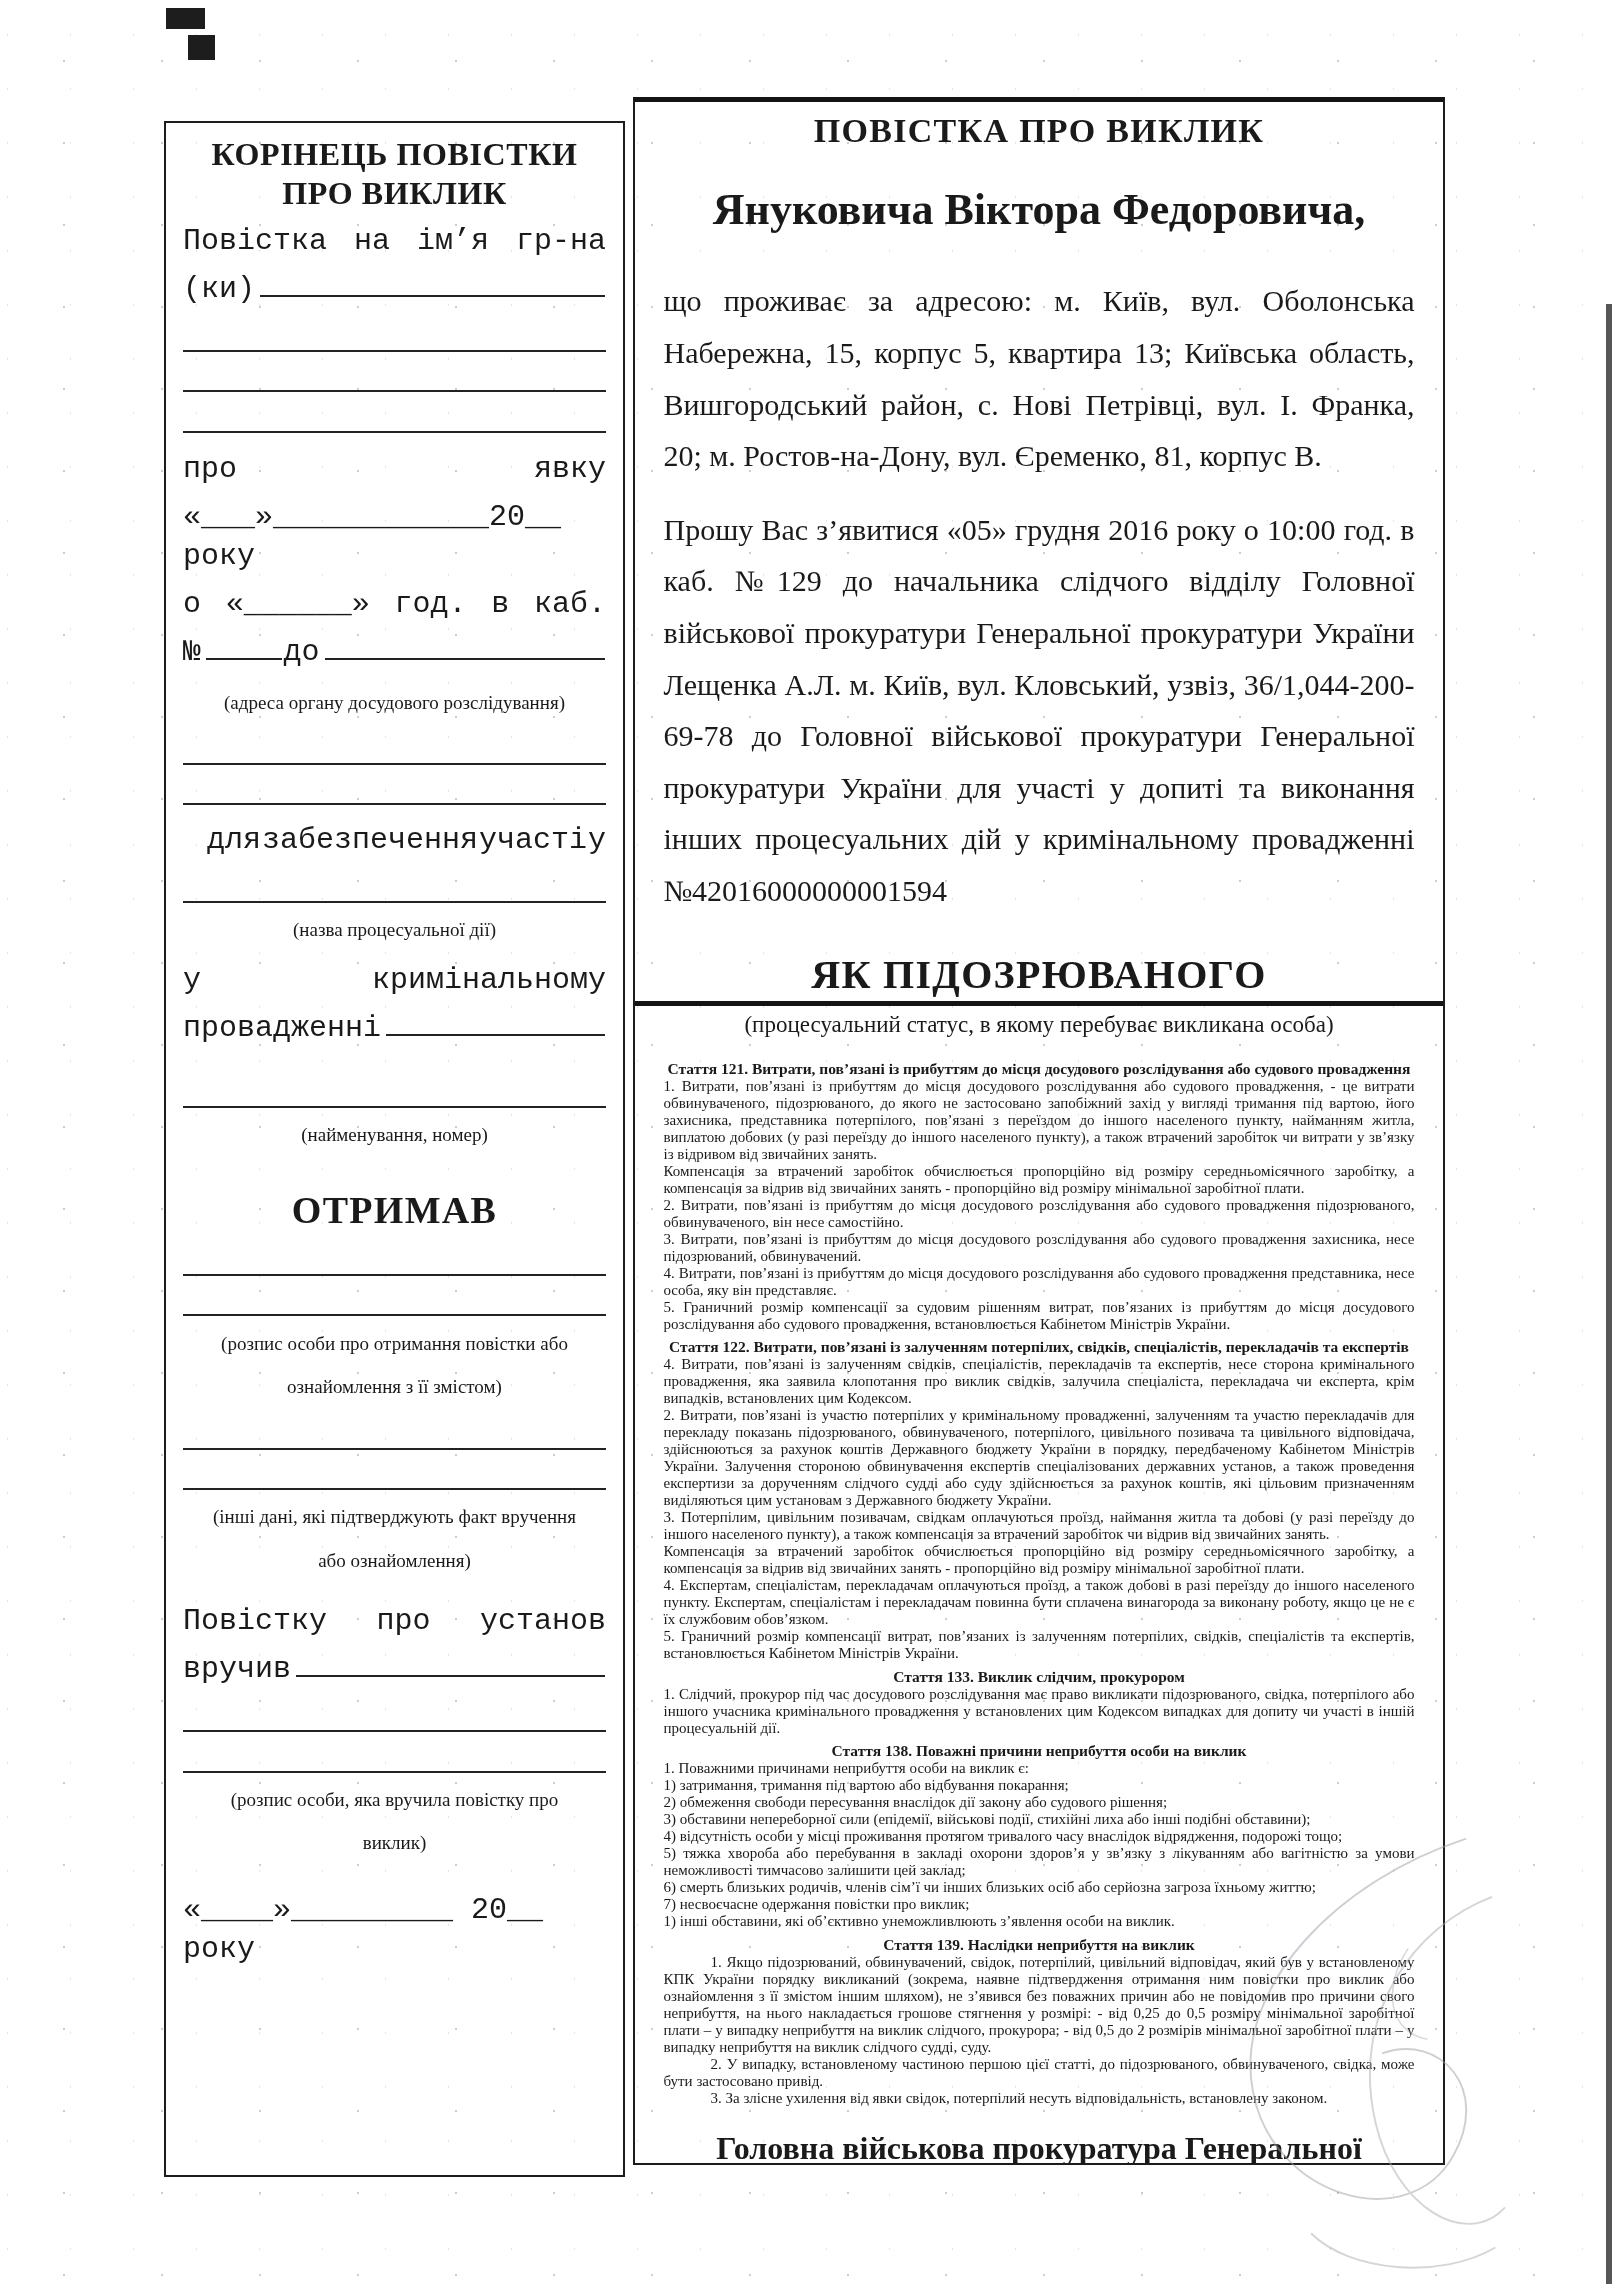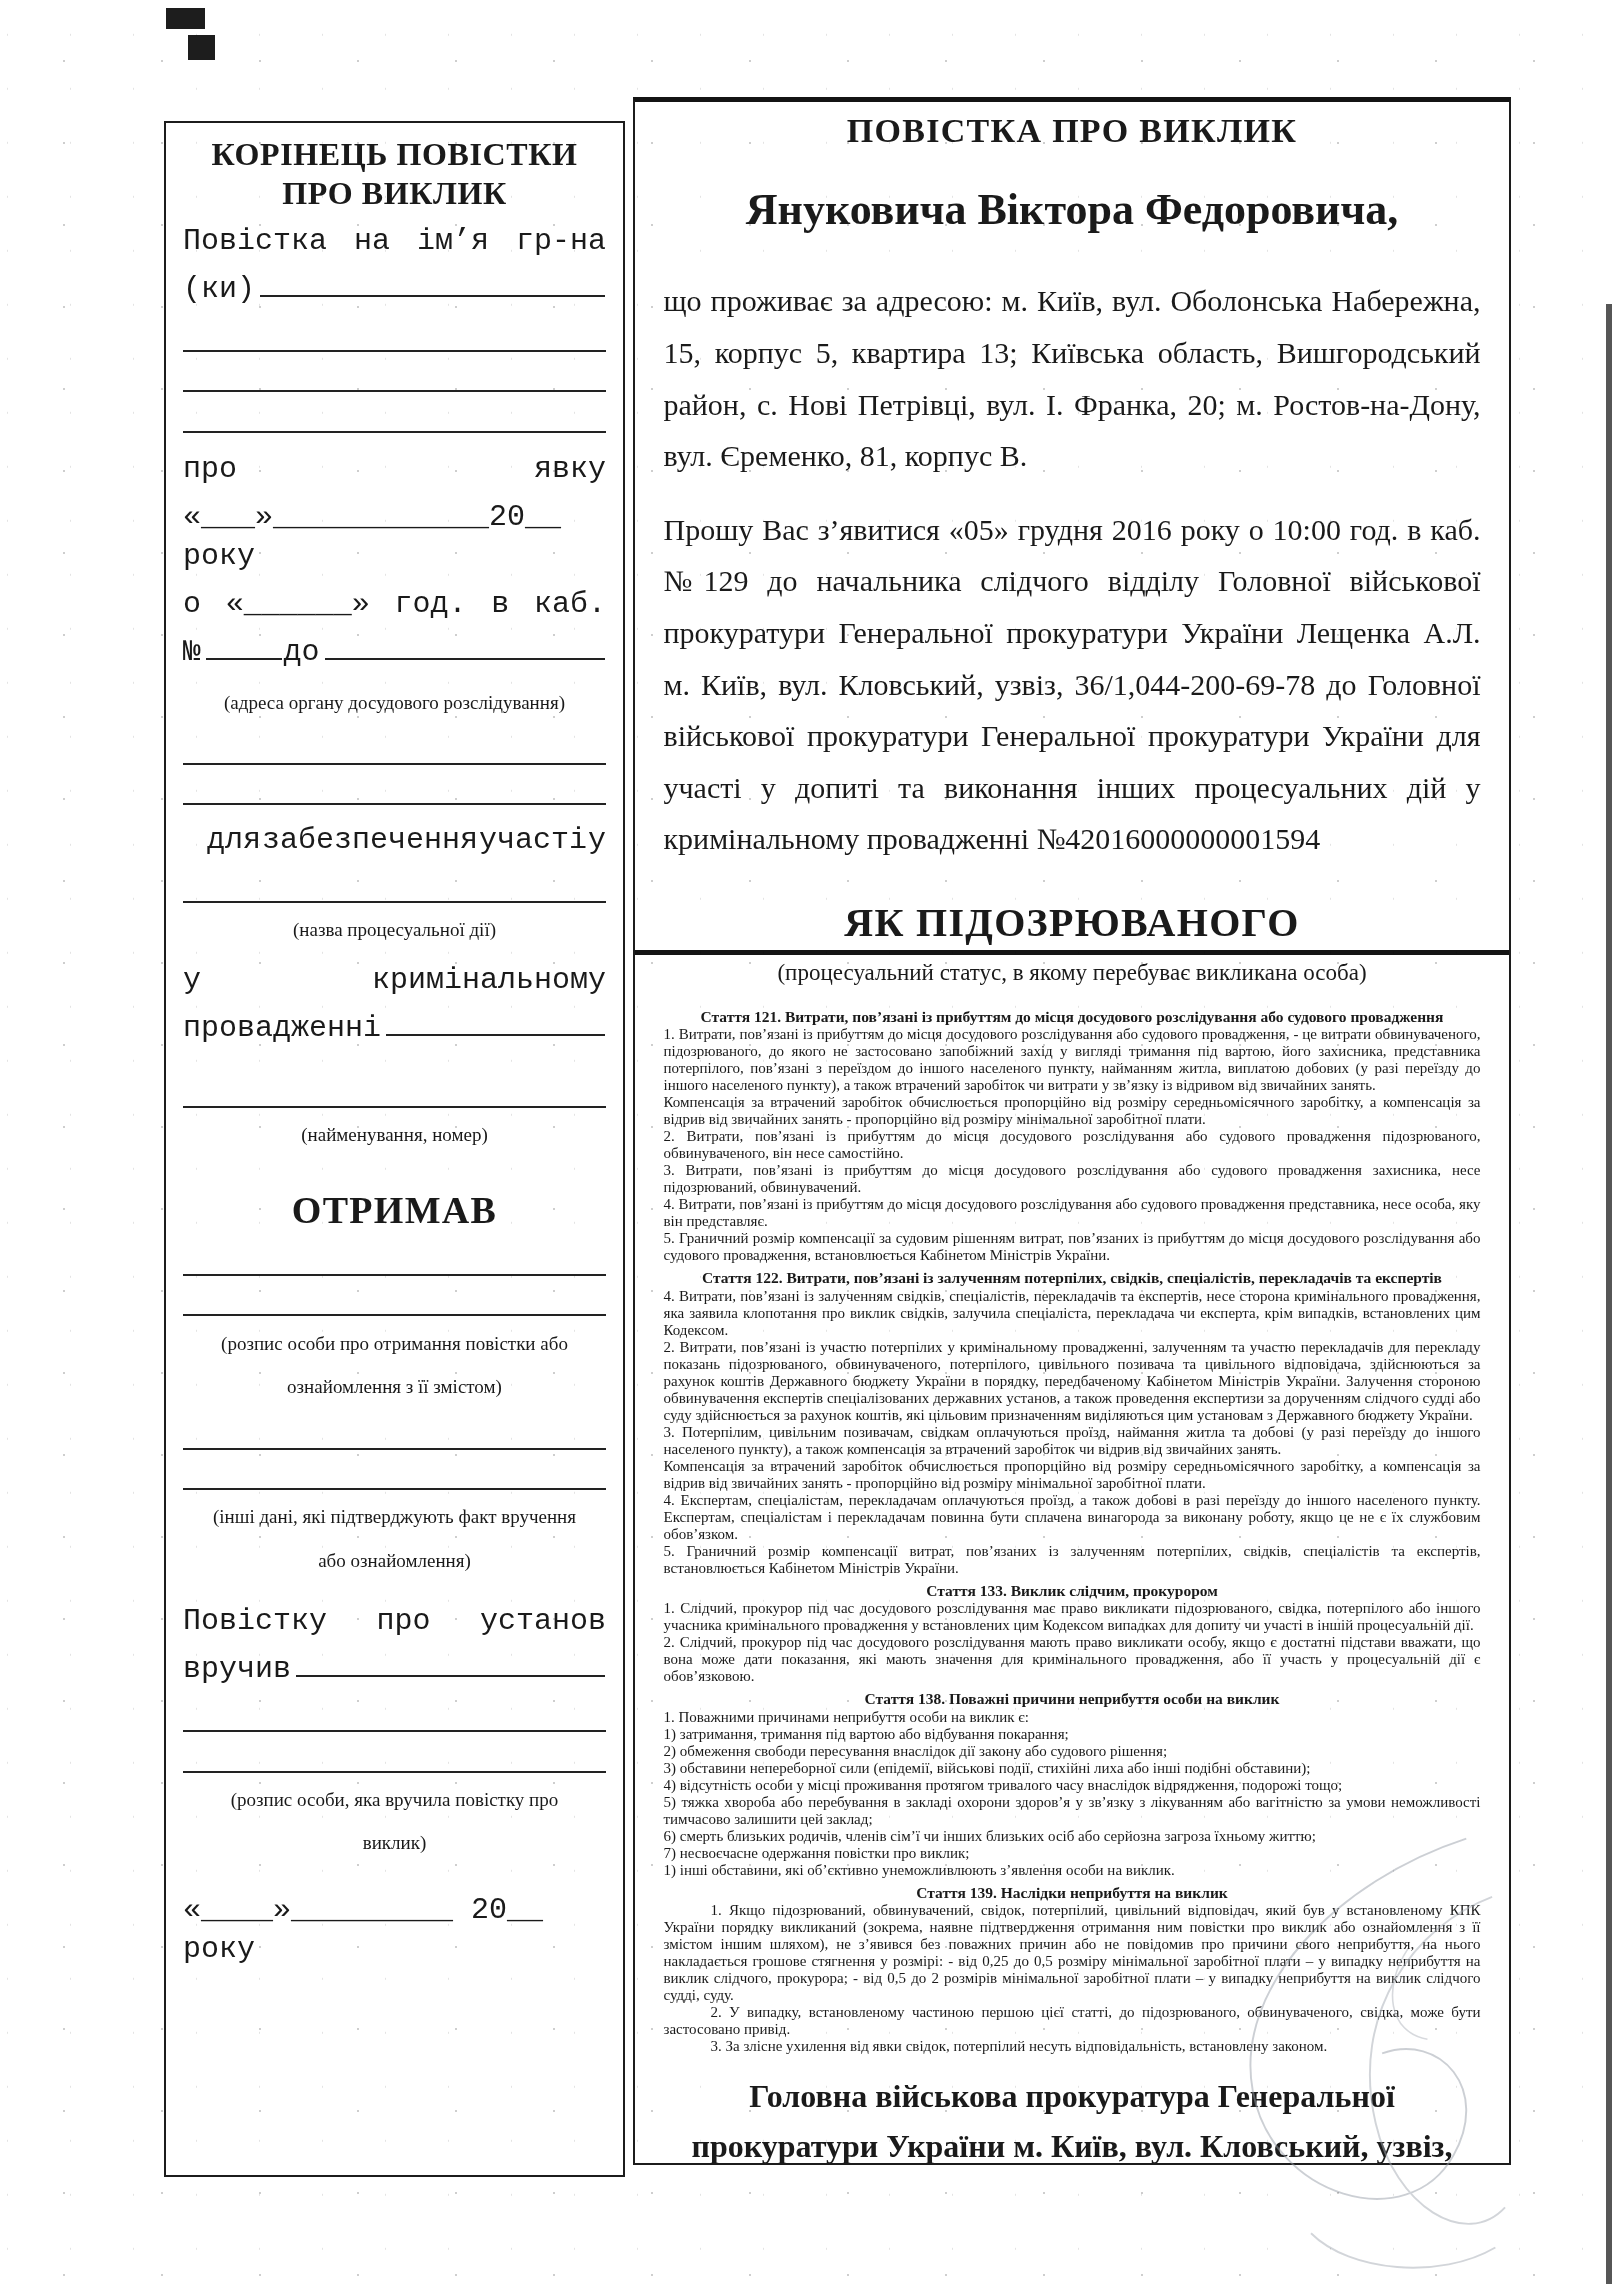--- a/index.html
+++ b/index.html
@@ -30,21 +30,21 @@
   .row{font-size:30px; line-height:1.3; margin:9px 0; display:flex; align-items:baseline;font-family:Liberation Mono, monospace;}
   .row.spread{justify-content:space-between;}
   .row .fill{flex:1 1 auto; border-bottom:2.3px solid #222; margin:0 1.3px 5.8px 5.2px; height:0.6px;}
   .row .fillshort{flex:0 0 76px; border-bottom:2.3px solid #222; margin:0 1.3px 5.8px 5.2px; height:0.6px;}
   .bl{height:32px; border-bottom:2.3px solid #222; margin-top:6.5px;}
   .slabel{font-size:19px; line-height:2.3; text-align:center; margin:5.2px 0;}
   .otrymav{font-size:38px; font-weight:bold; text-align:center; margin:31px 0 10.4px 0; letter-spacing:1.3px;}
 
   
   .summons{
-    position:absolute; left:633px; top:97px; width:878px; height:2068px;
+    position:absolute; left:633px; top:97px; width:812px; height:2068px;
     border:2.6px solid #1c1c1c; border-top:5.8px solid #141414; box-sizing:border-box;
     padding:5.2px 28.5px 0 28.5px; overflow:hidden;
   }
   .s-title{font-size:34px; font-weight:bold; text-align:center; margin:5.2px 0 0 0; letter-spacing:1.3px;}
   .s-name{font-size:44px; font-weight:bold; text-align:center; margin:34px 0 0 0;}
   .para{font-size:30px; line-height:1.72; text-align:justify; margin:0;}
   .addr{margin-top:40px;}
   .req{margin-top:22px;}
   .status-h{font-size:40px; font-weight:bold; text-align:center; margin:34px 0 0 0; letter-spacing:1.3px;}
   .status-rule{border:none; border-top:5.2px solid #141414; margin:3.9px -28.5px 5.2px -28.5px;}
@@ -198,21 +198,20 @@
       <p>2. Витрати, пов’язані із участю потерпілих у кримінальному провадженні, залученням та участю перекладачів для перекладу показань підозрюваного, обвинуваченого, потерпілого, цивільного позивача та цивільного відповідача, здійснюються за рахунок коштів Державного бюджету України в порядку, передбаченому Кабінетом Міністрів України. Залучення стороною обвинувачення експертів спеціалізованих державних установ, а також проведення експертизи за дорученням слідчого судді або суду здійснюється за рахунок коштів, які цільовим призначенням виділяються цим установам з Державного бюджету України.</p>
       <p>3. Потерпілим, цивільним позивачам, свідкам оплачуються проїзд, наймання житла та добові (у разі переїзду до іншого населеного пункту), а також компенсація за втрачений заробіток чи відрив від звичайних занять.</p>
       <p>Компенсація за втрачений заробіток обчислюється пропорційно від розміру середньомісячного заробітку, а компенсація за відрив від звичайних занять - пропорційно від розміру мінімальної заробітної плати.</p>
       <p>4. Експертам, спеціалістам, перекладачам оплачуються проїзд, а також добові в разі переїзду до іншого населеного пункту. Експертам, спеціалістам і перекладачам повинна бути сплачена винагорода за виконану роботу, якщо це не є їх службовим обов’язком.</p>
       <p>5. Граничний розмір компенсації витрат, пов’язаних із залученням потерпілих, свідків, спеціалістів та експертів, встановлюється Кабінетом Міністрів України.</p>
     </div>
 
     <div class="art">
       <h4>Стаття 133. Виклик слідчим, прокурором</h4>
       <p>1. Слідчий, прокурор під час досудового розслідування має право викликати підозрюваного, свідка, потерпілого або іншого учасника кримінального провадження у встановлених цим Кодексом випадках для допиту чи участі в іншій процесуальній дії.</p>
-      <p>2. Слідчий, прокурор під час досудового розслідування мають право викликати особу, якщо є достатні підстави вважати, що вона може дати показання, які мають значення для кримінального провадження, або її участь у процесуальній дії є обов’язковою.</p>
     </div>
 
     <div class="art">
       <h4>Стаття 138. Поважні причини неприбуття особи на виклик</h4>
       <p>1. Поважними причинами неприбуття особи на виклик є:</p>
       <p>1) затримання, тримання під вартою або відбування покарання;</p>
       <p>2) обмеження свободи пересування внаслідок дії закону або судового рішення;</p>
       <p>3) обставини непереборної сили (епідемії, військові події, стихійні лиха або інші подібні обставини);</p>
       <p>4) відсутність особи у місці проживання протягом тривалого часу внаслідок відрядження, подорожі тощо;</p>
       <p>5) тяжка хвороба або перебування в закладі охорони здоров’я у зв’язку з лікуванням або вагітністю за умови неможливості тимчасово залишити цей заклад;</p>

